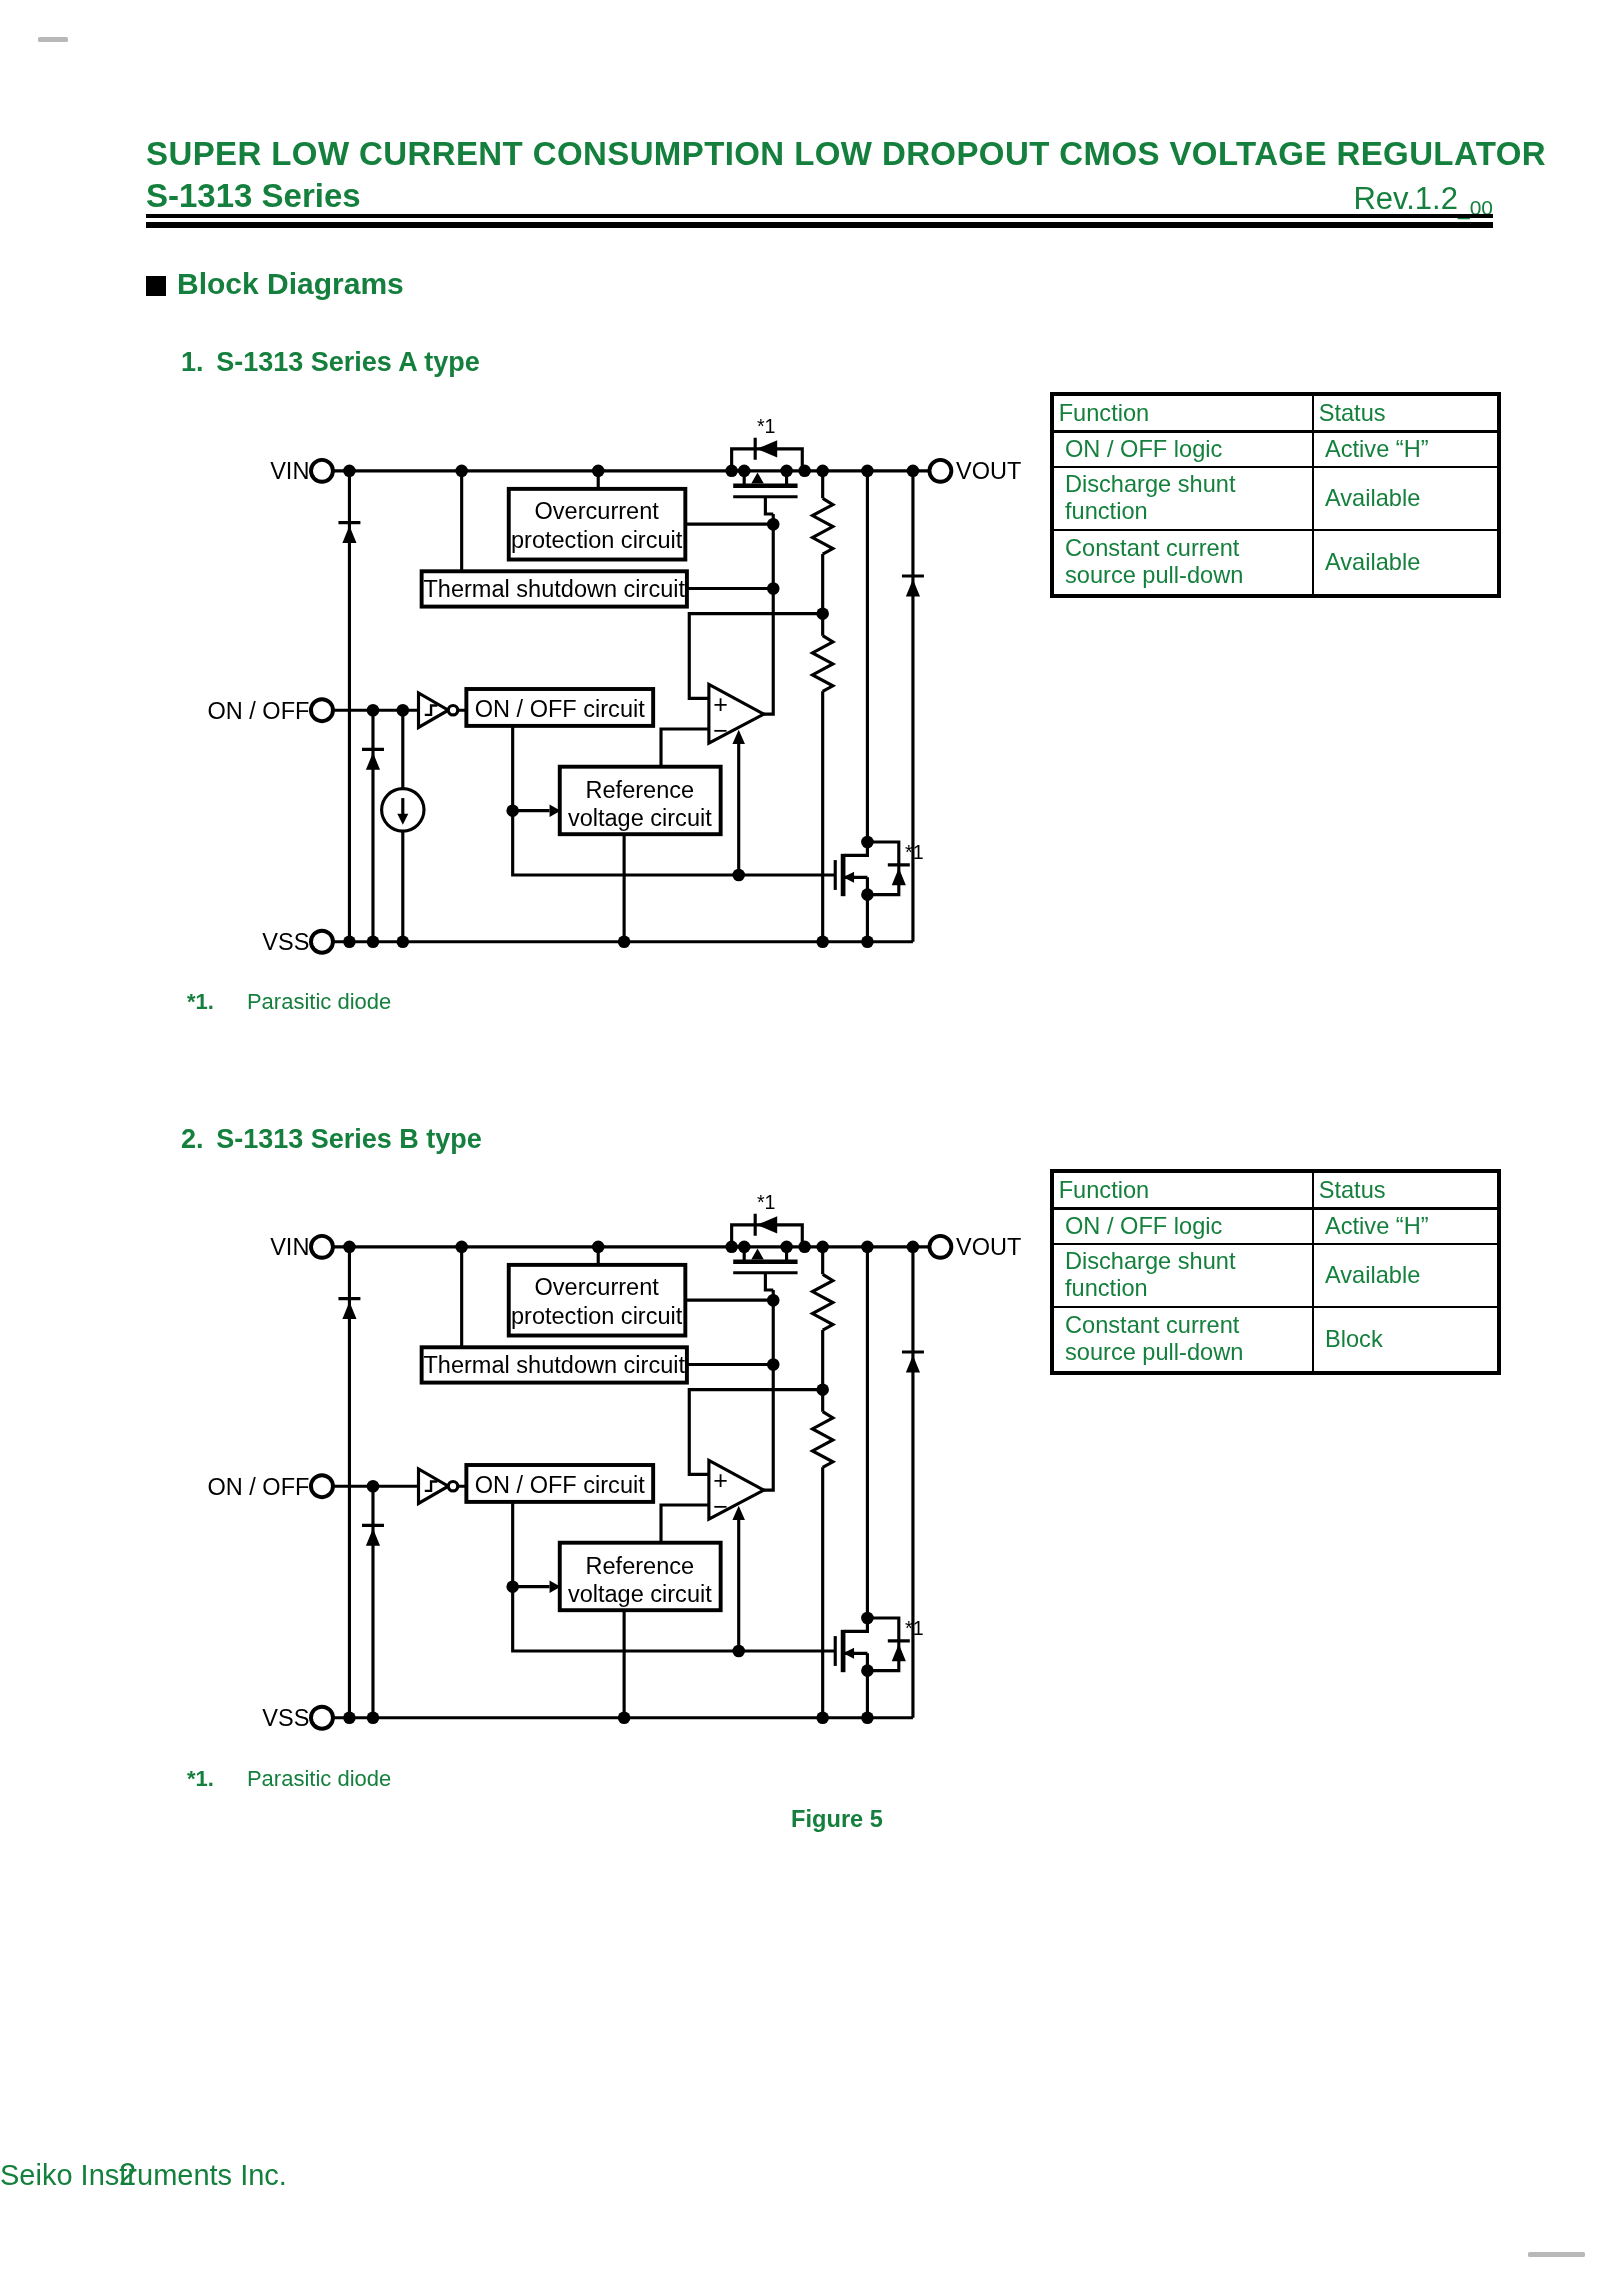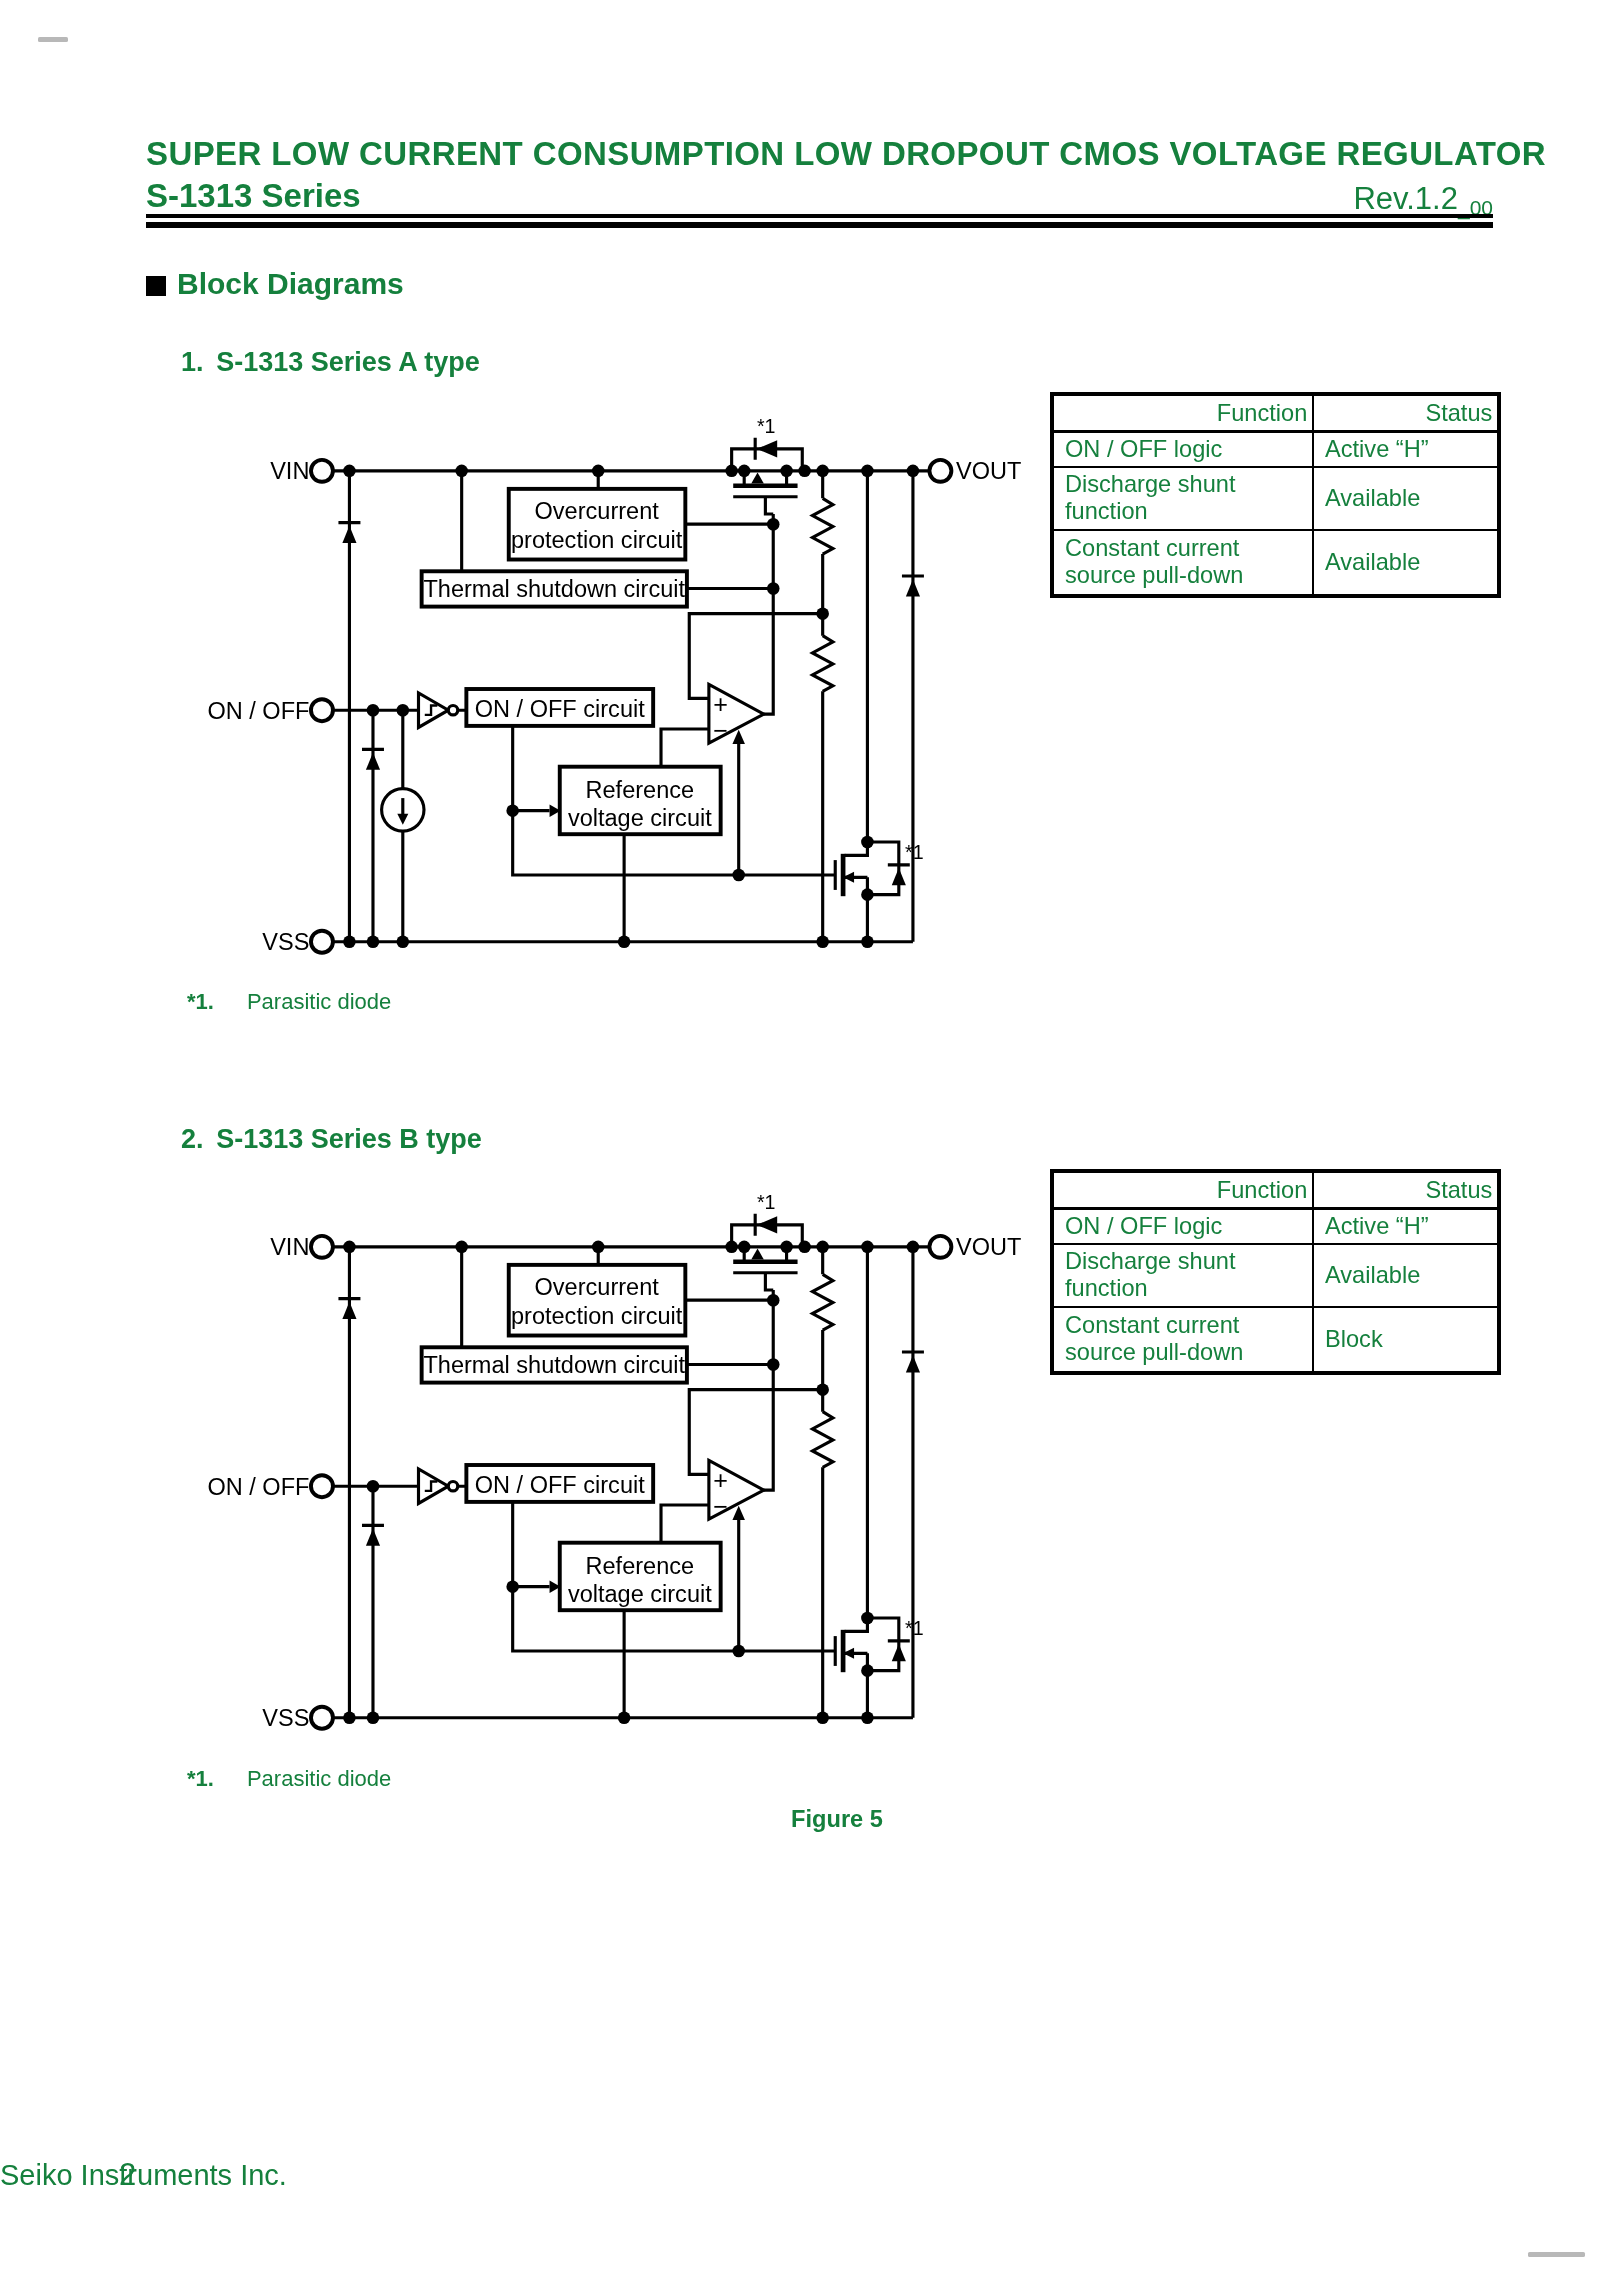--- a/index.html
+++ b/index.html
@@ -16,21 +16,21 @@
   .sq{left:146px;top:276px;width:20.4px;height:20.4px;background:#000;}
   .secttl{left:177px;top:267px;font-size:30px;font-weight:bold;}
   .fighead{font-size:27px;font-weight:bold;display:flex;gap:12.6px;white-space:nowrap;}
   .note{font-size:22px;display:flex;gap:33px;white-space:nowrap;}
   .note .mk{font-weight:bold;}
   .caption{left:146px;width:1382px;text-align:center;font-size:23.6px;font-weight:bold;}
   .func-table{position:absolute;left:1050px;width:447px;border-collapse:collapse;
               table-layout:fixed;border:4.7px solid #000;background:#fff;}
   .func-table th,.func-table td{border:2.4px solid #000;font-size:23.6px;font-weight:normal;
               padding:1.6px 4.7px 1.6px 11px;line-height:1.15;}
-  .func-table th{text-align:right;padding-left:4.7px;border-bottom:3.9px solid #000;height:31px;}
+  .func-table th{text-align:left;padding-left:4.7px;border-bottom:3.9px solid #000;height:31px;}
   .func-table tr.r1 td{height:30px;}
   .func-table tr.r2 td{height:57px;}
   .func-table tr.r3 td{height:60px;}
   .diag{position:absolute;left:165px;width:879px;height:573px;}
   .diag text{font-family:"Liberation Sans",sans-serif;font-size:30px;fill:#000;}
   .footer-num{left:119px;top:2157px;font-size:31px;}
   .footer-co{left:0;top:2159px;width:1515px;text-align:left;font-size:29px;}
 </style>
 </head>
 <body>

